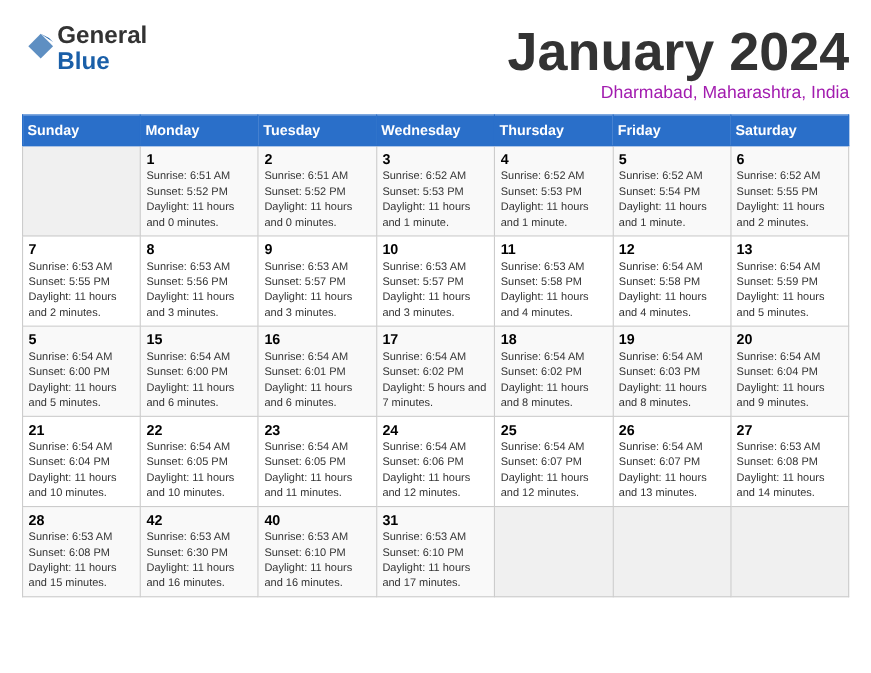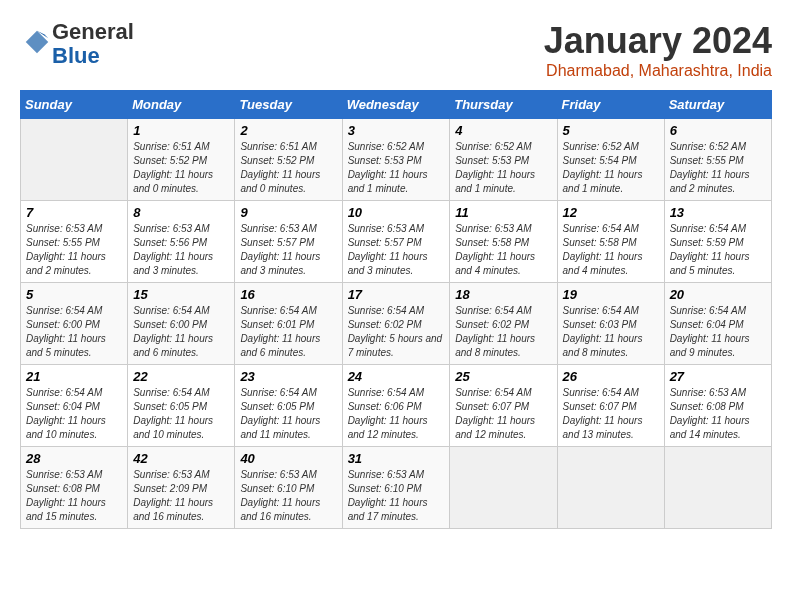--- a/index.html
+++ b/index.html
@@ -30,33 +30,32 @@
     .logo-blue { color: #1a5fa8; }
     .logo-icon {
       width: 30px;
       height: 30px;
       margin-left: 2px;
     }
     .title-block {
       text-align: right;
     }
     .month-title {
-      font-size: 36px;
+      font-size: 49px;
       font-weight: bold;
       color: #333;
     }
     .location-title {
       font-size: 16px;
-      color: #c2410c;
+      color: #a21caf;
     }
     .calendar {
       width: 100%;
       border-collapse: collapse;
       font-size: 11px;
-      font-style: italic;
     }
     .calendar th {
       background-color: #2a6fc9;
       color: #fff;
       padding: 6px 4px;
       text-align: left;
       font-size: 13px;
       border: 1px solid #2a6fc9;
     }
     .calendar td {
@@ -356,21 +355,21 @@
           <div class="day-info">
             <span>Sunrise: 6:53 AM</span><br>
             <span>Sunset: 6:08 PM</span><br>
             <span>Daylight: 11 hours and 15 minutes.</span>
           </div>
         </td>
         <td>
           <span class="day-number">42</span>
           <div class="day-info">
             <span>Sunrise: 6:53 AM</span><br>
-            <span>Sunset: 2:09 PM</span><br>
+            <span>Sunset: 6:30 PM</span><br>
             <span>Daylight: 11 hours and 16 minutes.</span>
           </div>
         </td>
         <td>
           <span class="day-number">40</span>
           <div class="day-info">
             <span>Sunrise: 6:53 AM</span><br>
             <span>Sunset: 6:10 PM</span><br>
             <span>Daylight: 11 hours and 16 minutes.</span>
           </div>

